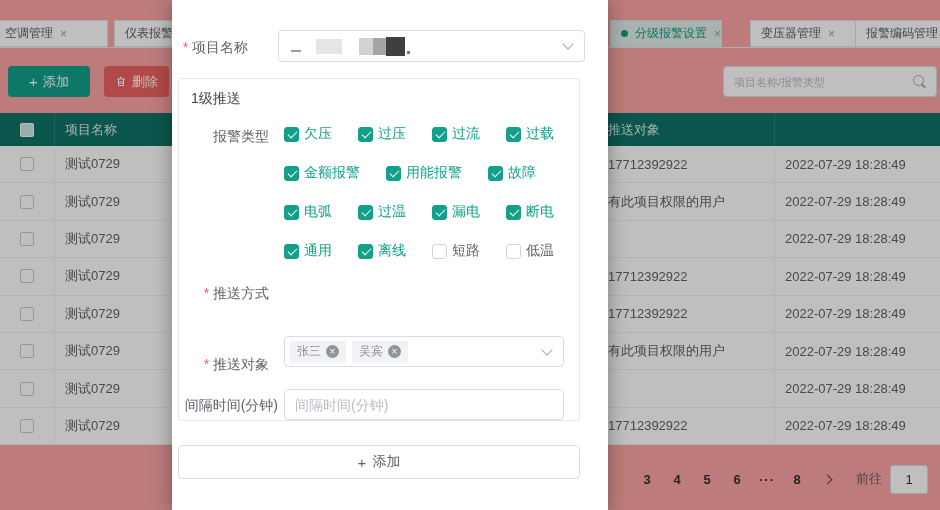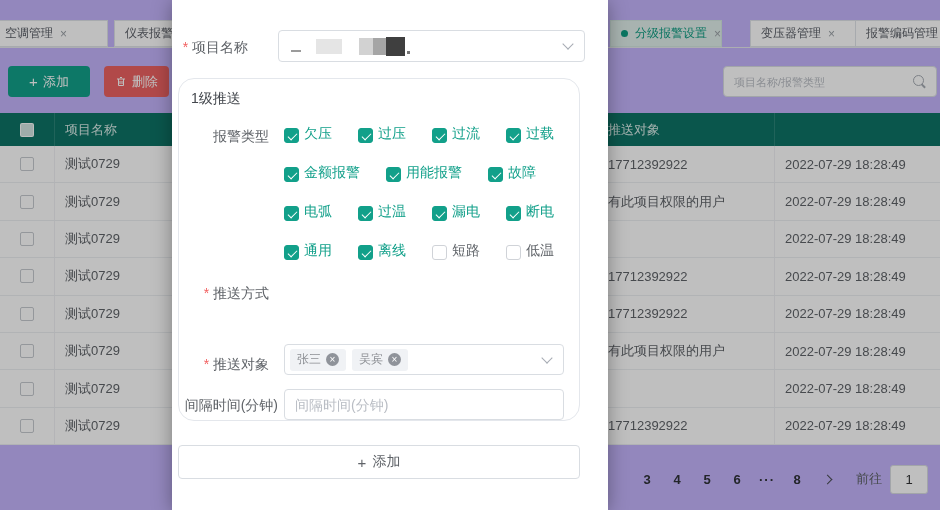--- a/index.html
+++ b/index.html
@@ -1,17 +1,17 @@
 <!DOCTYPE html>
 <html><head>
 <meta charset="utf-8">
 <style>
   *{margin:0;padding:0;box-sizing:border-box}
   html,body{width:940px;height:510px;overflow:hidden}
-  .screen{position:relative;width:940px;height:510px;background:#c4b5fd;
+  .screen{position:relative;width:940px;height:510px;background:#fca5a5;
     font-family:"Liberation Sans","DejaVu Sans",sans-serif;color:#5f6368}
 
   
   .tab{position:absolute;top:20px;height:27px;background:#fff;border:1px solid #dfe3e8;
     display:flex;align-items:center;gap:7px;padding:0 10px;font-size:12px;color:#5a5e66;cursor:pointer;white-space:nowrap}
   .tab .close{font-size:12px;color:#9aa0a6;line-height:1}
   .tab.active{background:#e1efeb;border-color:#d3e7e1;color:#0f9c82}
   .tab .dot{width:7px;height:7px;border-radius:50%;background:#0f9c82;flex:none}
   #tab-ac{left:-6px;width:114px}
   #tab-meter{left:114px;width:122px}
@@ -71,36 +71,36 @@
     border-right:1.5px solid #a6abb3;border-bottom:1.5px solid #a6abb3;transform:rotate(45deg)}
   
   .redact{display:flex;align-items:center}
   .r-dash{width:10px;height:2px;background:#9b9b9b;margin:10px 15px 0 0}
   .r1{width:26px;height:15px;background:#e5e5e5;margin-right:17px}
   .r2{width:14px;height:17px;background:#d2d2d2}
   .r3{width:13px;height:17px;background:#a5a5a5}
   .r4{width:19px;height:19px;background:#3f3f3f}
   .r-dot{width:3px;height:3px;background:#777;margin:12px 0 0 2px}
 
-  .group{position:absolute;left:6px;top:78px;width:402px;height:343px;border:1px solid #e4e7ec;border-radius:16px}
+  .group{position:absolute;left:6px;top:78px;width:402px;height:343px;border:1px solid #e4e7ec;border-radius:3px}
   #sec-title{position:absolute;left:12px;top:11px;font-size:14px;color:#43474d}
   #lbl-alarm{left:0;top:49px;width:90px}
   #alarm-rows{position:absolute;left:105px;top:46px}
   #lbl-push{left:0;top:206px;width:90px}
   #push-rows{position:absolute;left:105px;top:204px}
   #push-rows .cb-row{margin-bottom:15px}
   .cb-row{display:flex;gap:26px;margin-bottom:21px;align-items:center}
-  .cb-item{display:flex;align-items:flex-end;gap:5px;font-size:14px;color:#5f6368;cursor:pointer}
+  .cb-item{display:flex;align-items:center;gap:5px;font-size:14px;color:#5f6368;cursor:pointer}
   .cb-box{width:15px;height:15px;border:1px solid #d0d3d8;border-radius:3px;background:#fff;position:relative;flex:none}
   .cb-item.on .cb-box{background:#12a08a;border-color:#12a08a}
   .cb-item.on .cb-box::after{content:"";position:absolute;left:4.5px;top:1.5px;width:4px;height:8px;
     border-right:1.6px solid #fff;border-bottom:1.6px solid #fff;transform:rotate(45deg)}
   .cb-item.on{color:#12a08a}
   #lbl-target{left:0;top:277px;width:90px}
-  #sel-target{left:105px;top:265px;width:280px;height:31px;gap:6px;padding:0 24px 0 5px}
+  #sel-target{left:105px;top:257px;width:280px;height:31px;gap:6px;padding:0 24px 0 5px}
   .tag{display:flex;align-items:center;gap:5px;background:#f0f2f5;border-radius:3px;padding:0 7px;height:22px;
     font-size:12px;color:#8d9095;white-space:nowrap}
   .tag-x{width:13px;height:13px;border-radius:50%;background:#8f939a;color:#fff;font-size:10px;
     line-height:13px;text-align:center;cursor:pointer;flex:none}
   #lbl-interval{left:0;top:318px;width:99px}
   #inp-interval{position:absolute;left:105px;top:310px;width:280px;height:31px;border:1px solid #d9dde2;
     border-radius:4px;padding:0 10px;font-size:14px;color:#606266;outline:none}
   #btn-modal-add{position:absolute;left:6px;top:445px;width:402px;height:34px;border:1px solid #d9dde2;
     border-radius:4px;background:#fff;font-size:14px;color:#5f6368;display:flex;align-items:center;
     justify-content:center;gap:6px;cursor:pointer}

